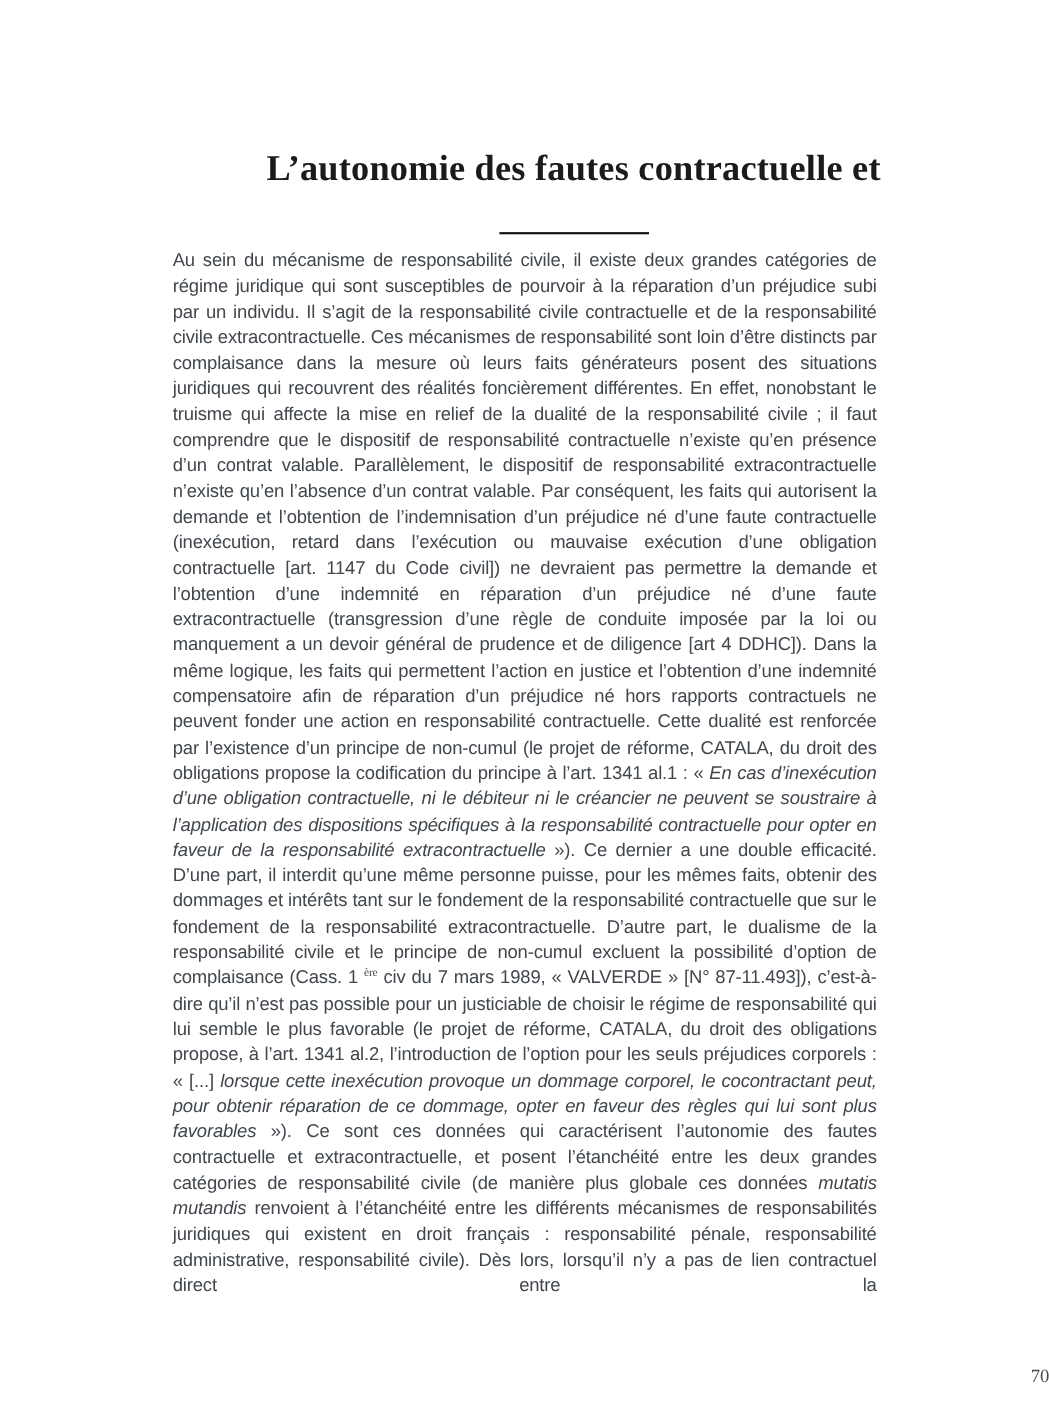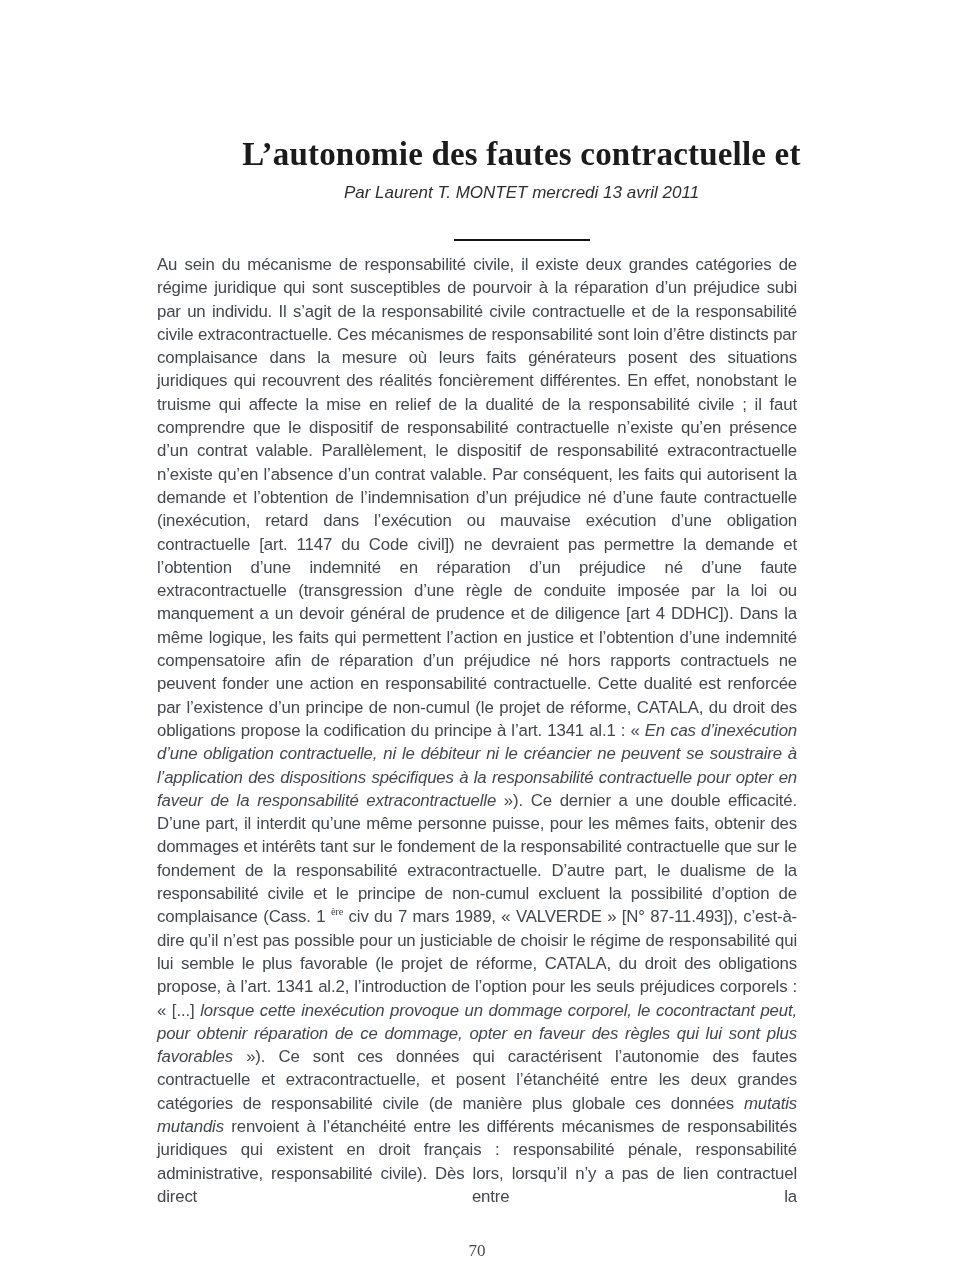--- a/index.html
+++ b/index.html
@@ -59,36 +59,35 @@
     vertical-align: super;
     font-size: 0.62em;
     line-height: 0;
     font-family: Liberation Serif, serif;
   }
   .page-number {
     position: absolute;
     left: 0;
     right: 0;
     bottom: 30px;
-    text-align: center;
+    text-align: right;
     font-family: "Liberation Serif", serif;
     font-size: 17px;
     color: #4a4a4a;
   }
 </style>
 </head>
 <body>
 
 <div class="page">
 
   <h1 class="title">
     <span>L’autonomie des fautes contractuelle et</span><br>
   </h1>
 
-  <div class="byline">Par Laurent T. MONTET mercredi 13 avril 2011</div>
 
   <hr class="separator">
 
   <p class="body-text"><span>Au sein du mécanisme de responsabilité civile, il existe deux grandes catégories de régime juridique qui sont susceptibles de pourvoir à la réparation d’un préjudice subi par un individu. Il s’agit de la responsabilité civile contractuelle et de la responsabilité civile extracontractuelle. Ces mécanismes de responsabilité sont loin d’être distincts par complaisance dans la mesure où leurs faits générateurs posent des situations juridiques qui recouvrent des réalités foncièrement différentes. En effet, nonobstant le truisme qui affecte la mise en relief de la dualité de la responsabilité civile ; il faut comprendre que le dispositif de responsabilité contractuelle n’existe qu’en présence d’un contrat valable. Parallèlement, le dispositif de responsabilité extracontractuelle n’existe qu’en l’absence d’un contrat valable. Par conséquent, les faits qui autorisent la demande et l’obtention de l’indemnisation d’un préjudice né d’une faute contractuelle (inexécution, retard dans l’exécution ou mauvaise exécution d’une obligation contractuelle [art. 1147 du Code civil]) ne devraient pas permettre la demande et l’obtention d’une indemnité en réparation d’un préjudice né d’une faute extracontractuelle (transgression d’une règle de conduite imposée par la loi ou manquement a un devoir général de prudence et de diligence [art 4 DDHC]). Dans la même logique, les faits qui permettent l’action en justice et l’obtention d’une indemnité compensatoire afin de réparation d’un préjudice né hors rapports contractuels ne peuvent fonder une action en responsabilité contractuelle. Cette dualité est renforcée par l’existence d’un principe de non-cumul (le projet de réforme, CATALA, du droit des obligations propose la codification du principe à l’art. 1341 al.1 : « </span><em>En cas d’inexécution d’une obligation contractuelle, ni le débiteur ni le créancier ne peuvent se soustraire à l’application des dispositions spécifiques à la responsabilité contractuelle pour opter en faveur de la responsabilité extracontractuelle</em><span> »). Ce dernier a une double efficacité. D’une part, il interdit qu’une même personne puisse, pour les mêmes faits, obtenir des dommages et intérêts tant sur le fondement de la responsabilité contractuelle que sur le fondement de la responsabilité extracontractuelle. D’autre part, le dualisme de la responsabilité civile et le principe de non-cumul excluent la possibilité d’option de complaisance (Cass. 1 </span><span class="run-sup">ère</span><span> civ du 7 mars 1989, « VALVERDE » [N° 87-11.493]), c’est-à-dire qu’il n’est pas possible pour un justiciable de choisir le régime de responsabilité qui lui semble le plus favorable (le projet de réforme, CATALA, du droit des obligations propose, à l’art. 1341 al.2, l’introduction de l’option pour les seuls préjudices corporels : « [...] </span><em>lorsque cette inexécution provoque un dommage corporel, le cocontractant peut, pour obtenir réparation de ce dommage, opter en faveur des règles qui lui sont plus favorables</em><span> »). Ce sont ces données qui caractérisent l’autonomie des fautes contractuelle et extracontractuelle, et posent l’étanchéité entre les deux grandes catégories de responsabilité civile (de manière plus globale ces données </span><em>mutatis mutandis</em><span> renvoient à l’étanchéité entre les différents mécanismes de responsabilités juridiques qui existent en droit français : responsabilité pénale, responsabilité administrative, responsabilité civile). Dès lors, lorsqu’il n’y a pas de lien contractuel direct entre la</span></p>
 
   <div class="page-number">70</div>
 
 </div>
 
 </body></html>

